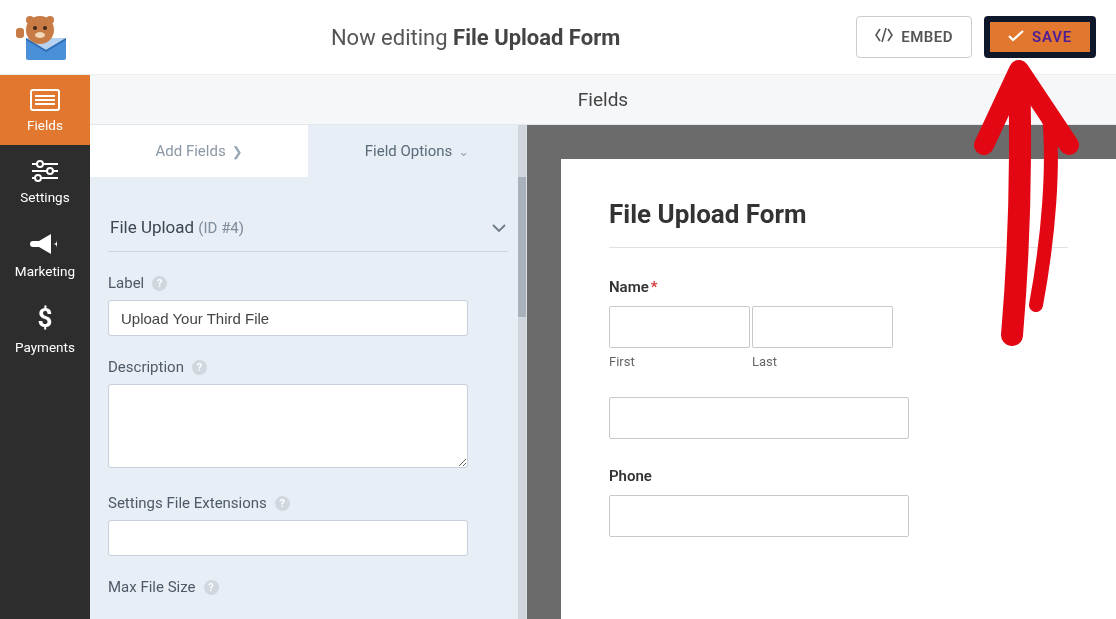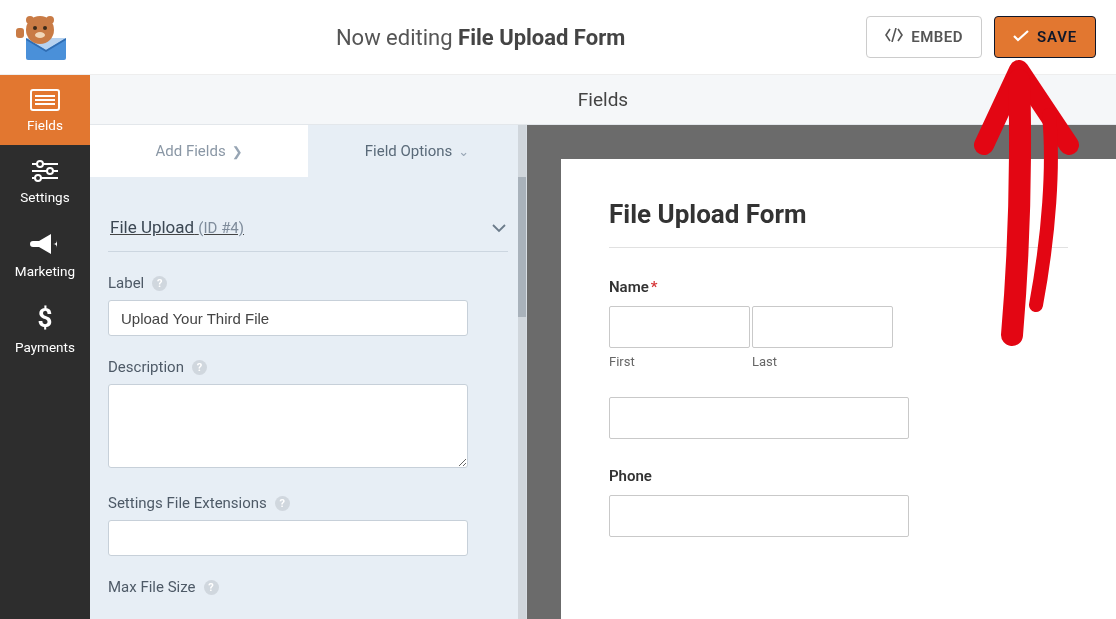--- a/index.html
+++ b/index.html
@@ -7,21 +7,21 @@
 
   
   .topbar { height: 75px; display: flex; align-items: center; justify-content: space-between; padding: 0 20px 0 10px; border-bottom: 1px solid #eee; background: #fff; }
   .topbar .logo-slot { width: 85px; display: flex; align-items: center; }
   .topbar .title { flex: 1; text-align: center; font-size: 22px; color: #444; }
   .topbar .title .light { font-weight: 400; color: #555; }
   .topbar .title .bold { font-weight: 700; }
   .topbar .actions { display: flex; gap: 12px; }
   .btn { display: inline-flex; align-items: center; justify-content: center; gap: 8px; font-size: 15px; font-weight: 600; padding: 0 18px; height: 42px; border-radius: 4px; cursor: pointer; }
   .btn-embed { background: #fff; border: 1px solid #ccc; color: #555; letter-spacing: 0.5px; }
-  .btn-save { background: #e27730; border: 1px solid #0f172a; color: #0f172a; letter-spacing: 0.8px; }
+  .btn-save { background: #e27730; border: 6px solid #0f172a; color: #4c1d95; letter-spacing: 0.8px; }
 
   
   .main { display: flex; height: 544px; }
 
   
   .sidebar { width: 90px; background: #2d2d2d; display: flex; flex-direction: column; }
   .side-item { color: #fff; text-align: center; padding: 14px 4px 12px; font-size: 13.5px; cursor: pointer; }
   .side-item svg { display: block; margin: 0 auto 6px; }
   .side-item.active { background: #e27730; }
 
@@ -33,21 +33,21 @@
   
   .leftpanel { width: 437px; background: #e7eef5; display: flex; flex-direction: column; border-right: 1px solid #d7dde3; position: relative; gap: 16px; }
   .tabs { display: flex; height: 52px; background: #e7eef5; }
   .tab { flex: 1; display: flex; align-items: center; justify-content: center; gap: 6px; font-size: 15px; color: #5a6a79; cursor: pointer; }
   .tab.addfields { background: #ffffff; color: #8a97a5; }
   .tab .chev { font-size: 13px; color: #97a5b4; }
   .scrollbar { position: absolute; right: 0; top: 0; bottom: 0; width: 8px; background: #d0d6dc; }
   .scrollbar .thumb { position: absolute; left: 0; right: 0; top: 52px; height: 140px; background: #a9b2bb; border-radius: 0; }
 
   .field-options { padding: 0 18px 10px 18px; overflow: hidden; }
-  .fo-head { display: flex; justify-content: space-between; align-items: center; padding: 24px 2px 14px; border-bottom: 1px solid #ccd6e0; text-decoration: underline; }
+  .fo-head { display: flex; justify-content: space-between; align-items: center; padding: 24px 2px 14px; border-bottom: 1px solid #ccd6e0; }
   .fo-head .name { font-size: 17px; color: #3b4753; }
   .fo-head .name .id { color: #7f8c9b; font-weight: 400; font-size: 15px; }
   .fo-head .chev-dn { color: #6b7b8a; }
 
   .fo-group { margin-top: 22px; }
   .fo-label { font-size: 15px; color: #4e5a67; display: flex; align-items: center; gap: 8px; margin-bottom: 8px; }
   .help-dot { width: 15px; height: 15px; border-radius: 50%; background: #d0d7de; color: #fff; font-size: 11px; font-weight: 700; display: inline-flex; align-items: center; justify-content: center; }
   .fo-input { width: 360px; max-width: 100%; background: #fff; border: 1px solid #c7d0d9; border-radius: 3px; height: 32px; padding: 17px 12px; font-size: 15px; color: #444; }
   textarea.fo-input { height: 84px; padding: 8px 12px; resize: both; }
 

